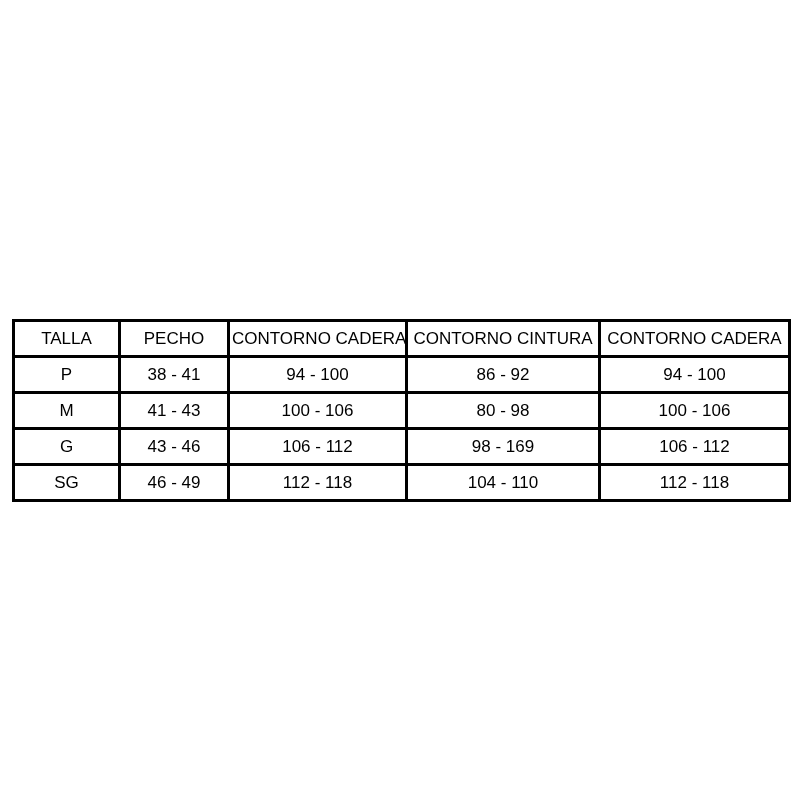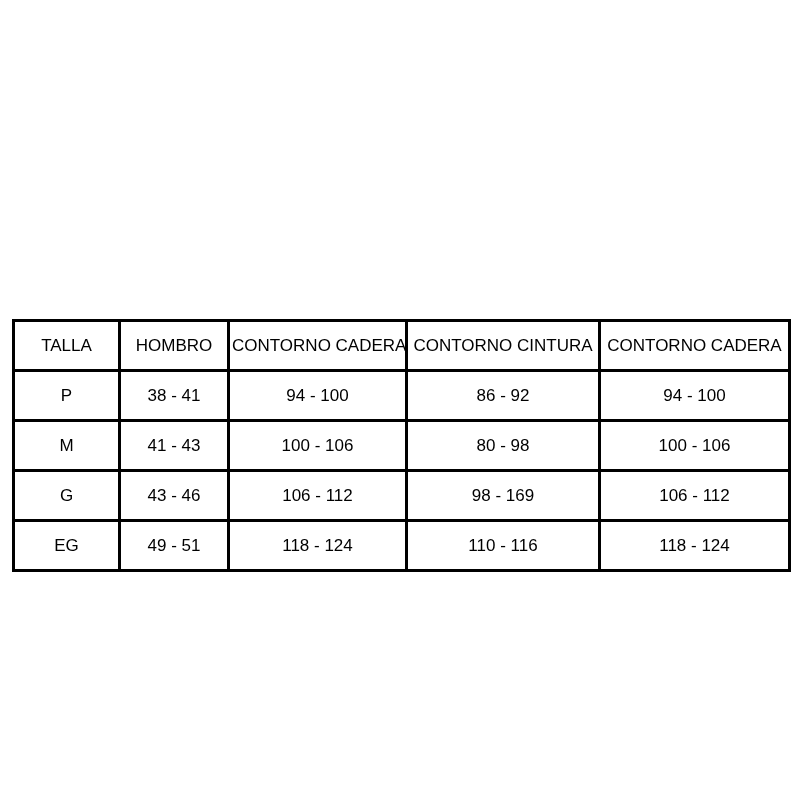--- a/index.html
+++ b/index.html
@@ -31,21 +31,21 @@
     top: 319px;
     width: 776px;
     border-collapse: collapse;
     table-layout: fixed;
     background: var(--bg-color);
   }
   table.size-table th,
   table.size-table td {
     border: 3px solid var(--border-color);
     height: 25px;
-    padding: 15px 2px;
+    padding: 8px 2px;
     text-align: center;
     vertical-align: middle;
     font-size: 17px;
     font-weight: normal;
     line-height: 1;
     white-space: nowrap;
     overflow: hidden;
     color: var(--text-color);
   }
 </style>
@@ -57,21 +57,21 @@
     <colgroup>
       <col style="width:106px">
       <col style="width:109px">
       <col style="width:178px">
       <col style="width:193px">
       <col style="width:190px">
     </colgroup>
     <thead>
       <tr>
         <th>TALLA</th>
-        <th>HOMBRO</th>
+        <th>PECHO</th>
         <th>CONTORNO CADERA</th>
         <th>CONTORNO CINTURA</th>
         <th>CONTORNO CADERA</th>
       </tr>
     </thead>
     <tbody>
       <tr>
         <td>P</td>
         <td>38 - 41</td>
         <td>94 - 100</td>
@@ -86,21 +86,21 @@
         <td>100 - 106</td>
       </tr>
       <tr>
         <td>G</td>
         <td>43 - 46</td>
         <td>106 - 112</td>
         <td>98 - 169</td>
         <td>106 - 112</td>
       </tr>
       <tr>
-        <td>EG</td>
-        <td>49 - 51</td>
-        <td>118 - 124</td>
-        <td>110 - 116</td>
-        <td>118 - 124</td>
+        <td>SG</td>
+        <td>46 - 49</td>
+        <td>112 - 118</td>
+        <td>104 - 110</td>
+        <td>112 - 118</td>
       </tr>
     </tbody>
   </table>
 </div>
 
 </body></html>

